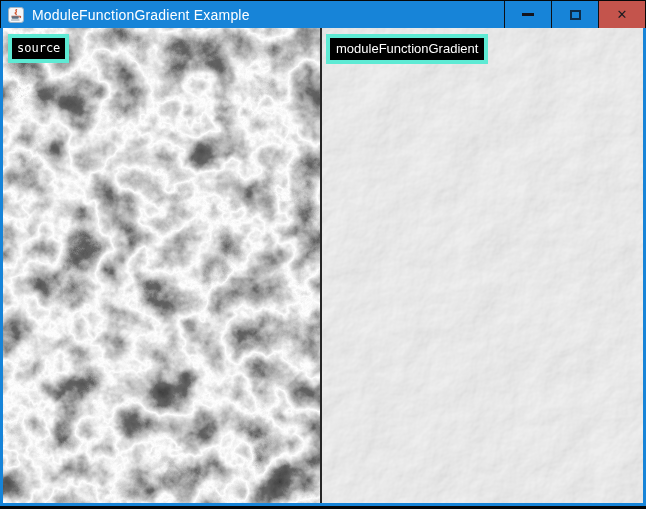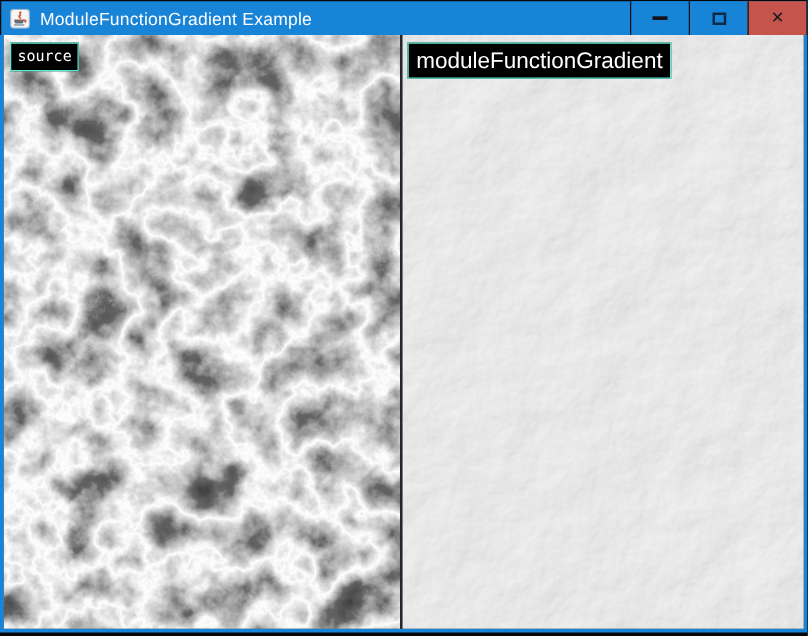--- a/index.html
+++ b/index.html
@@ -81,36 +81,36 @@
   }
   .panel.left  { width: 317px; }
   .panel.right { width: 321px; }
   .divider { width: 2px; height: 475px; background: #262626; }
 
   .panel svg { display: block; }
 
   .img-label {
     position: absolute;
     background: #000000;
-    border: 1px solid #5eead4;
+    border: 4px solid #5eead4;
     color: #ffffff;
     line-height: 1;
     white-space: nowrap;
   }
   .img-label.src {
     top: 6px; left: 5px;
     padding: 4px 5px 5px 5px;
     font-family: "DejaVu Sans Mono", monospace;
     font-size: 12px;
   }
   .img-label.grad {
     top: 6px; left: 4px;
     padding: 4px 6px 5px 6px;
     font-family: "Liberation Sans", sans-serif;
-    font-size: 18px;
+    font-size: 13px;
   }
 </style>
 </head>
 <body>
 
 <div class="window">
 
   <div class="titlebar">
     <span class="app-icon">
       <svg width="16" height="16" viewBox="0 0 16 16">

